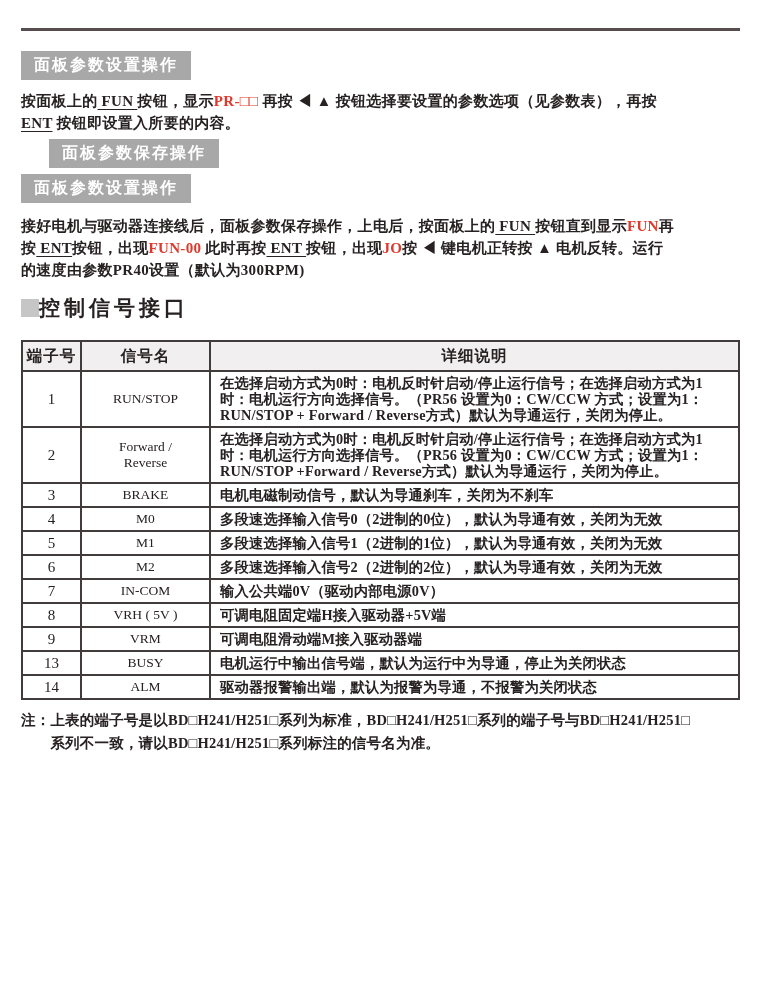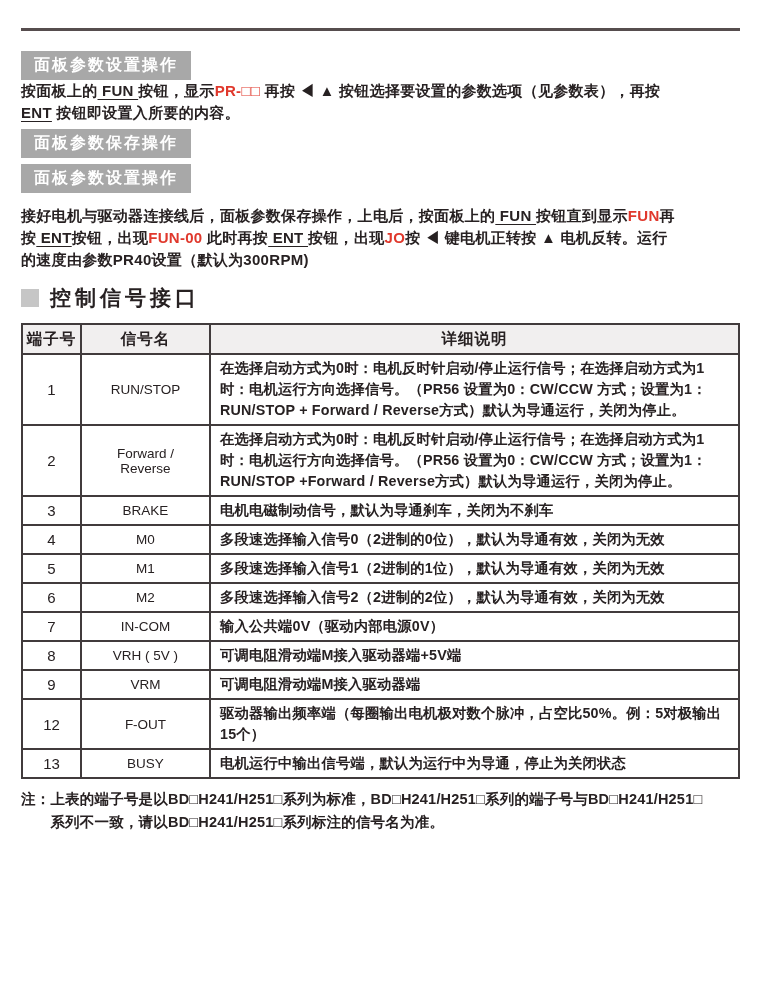--- a/index.html
+++ b/index.html
@@ -8,65 +8,65 @@
     --header-bg:#f1efef;
     --border-dark:#413b3c;
     --ink:#272122;
     --rule:#564d4e;
     --bullet:#c6c6c6;
   }
   *{box-sizing:border-box;}
   html,body{margin:0;padding:0;background:#fff;}
   .page{
     width:761px;height:900px;overflow:hidden;background:#fff;
-    font-family:Liberation Sans, sans-serif;
+    font-family:Liberation Serif, serif;
     color:var(--ink);padding:0 21px;border-radius:18px;
   }
   .top-rule{margin-top:28px;height:3px;background:var(--rule);}
   .badge{
     display:inline-block;background:var(--badge-bg);color:#fff;
     font-weight:bold;font-size:16px;letter-spacing:2px;
     padding:4px 13px;margin-top:0;
   }
   .sec1 .badge{margin-top:20px;}
-  .sec2 .badge{margin-top:5px;}
+  .sec2 .badge{margin-top:5px;margin-left:28px;}
   .sec3 .badge{margin-top:6px;}
   .para{
-    font-size:15px;font-weight:bold;line-height:22px;
+    margin-top:10px;font-size:15px;font-weight:bold;line-height:22px;
     white-space:pre-wrap;letter-spacing:0.3px;
   }
   .sec3 .para{margin-top:12px;}
   .para .r{color:var(--accent-red);}
   .para .u{text-decoration:underline;text-underline-offset:3px;}
   .section-heading{
-    margin-top:13px;display:flex;align-items:center;gap:11px;
+    margin-top:13px;display:flex;align-items:center;
   }
   .bullet-square{width:18px;height:18px;background:var(--bullet);flex:none;}
   .section-title{font-size:21px;font-weight:bold;letter-spacing:4px;}
   table.signal{
-    margin-top:11px;width:719px;border-collapse:collapse;
+    margin-top:18px;width:719px;border-collapse:collapse;
     border:2px solid var(--border-dark);table-layout:fixed;
   }
   table.signal th,table.signal td{
     border:2px solid var(--border-dark);vertical-align:middle;
   }
   table.signal th{
     background:var(--header-bg);font-size:15.5px;font-weight:bold;
     padding:4px 2px;line-height:20px;letter-spacing:1px;
   }
   col.c-no{width:59px;}
   col.c-name{width:129px;}
   td.no{
     text-align:center;font-weight:normal;font-size:15px;padding:2px;
   }
   td.name{
     text-align:center;font-weight:normal;font-size:13.5px;padding:2px 19px;
   }
   td.desc{
-    font-size:14.3px;font-weight:bold;line-height:21px;padding:3px 9px;
+    font-size:14.3px;font-weight:bold;line-height:16px;padding:3px 9px;
     letter-spacing:0.2px;
   }
   .note{
     margin-top:9px;display:flex;font-size:14.5px;font-weight:bold;
     line-height:23px;letter-spacing:0.2px;
   }
   .note-label{flex:none;}
   .note-text{white-space:pre-wrap;}
 </style>
 </head>
@@ -143,36 +143,36 @@
           <td class="desc">多段速选择输入信号2（2进制的2位），默认为导通有效，关闭为无效</td>
         </tr>
         <tr>
           <td class="no">7</td>
           <td class="name">IN-COM</td>
           <td class="desc">输入公共端0V（驱动内部电源0V）</td>
         </tr>
         <tr>
           <td class="no">8</td>
           <td class="name">VRH ( 5V )</td>
-          <td class="desc">可调电阻滑动端M接入驱动器端+5V端</td>
+          <td class="desc">可调电阻固定端H接入驱动器+5V端</td>
         </tr>
         <tr>
           <td class="no">9</td>
           <td class="name">VRM</td>
           <td class="desc">可调电阻滑动端M接入驱动器端</td>
         </tr>
         <tr>
-          <td class="no">12</td>
-          <td class="name">F-OUT</td>
-          <td class="desc">驱动器输出频率端（每圈输出电机极对数个脉冲，占空比50%。例：5对极输出15个）</td>
-        </tr>
-        <tr>
           <td class="no">13</td>
           <td class="name">BUSY</td>
           <td class="desc">电机运行中输出信号端，默认为运行中为导通，停止为关闭状态</td>
+        </tr>
+        <tr>
+          <td class="no">14</td>
+          <td class="name">ALM</td>
+          <td class="desc">驱动器报警输出端，默认为报警为导通，不报警为关闭状态</td>
         </tr>
       </tbody>
   </table>
 
   <div class="note">
     <span class="note-label">注：</span>
     <span class="note-text">上表的端子号是以BD□H241/H251□系列为标准，BD□H241/H251□系列的端子号与BD□H241/H251□
 系列不一致，请以BD□H241/H251□系列标注的信号名为准。</span>
   </div>
 

